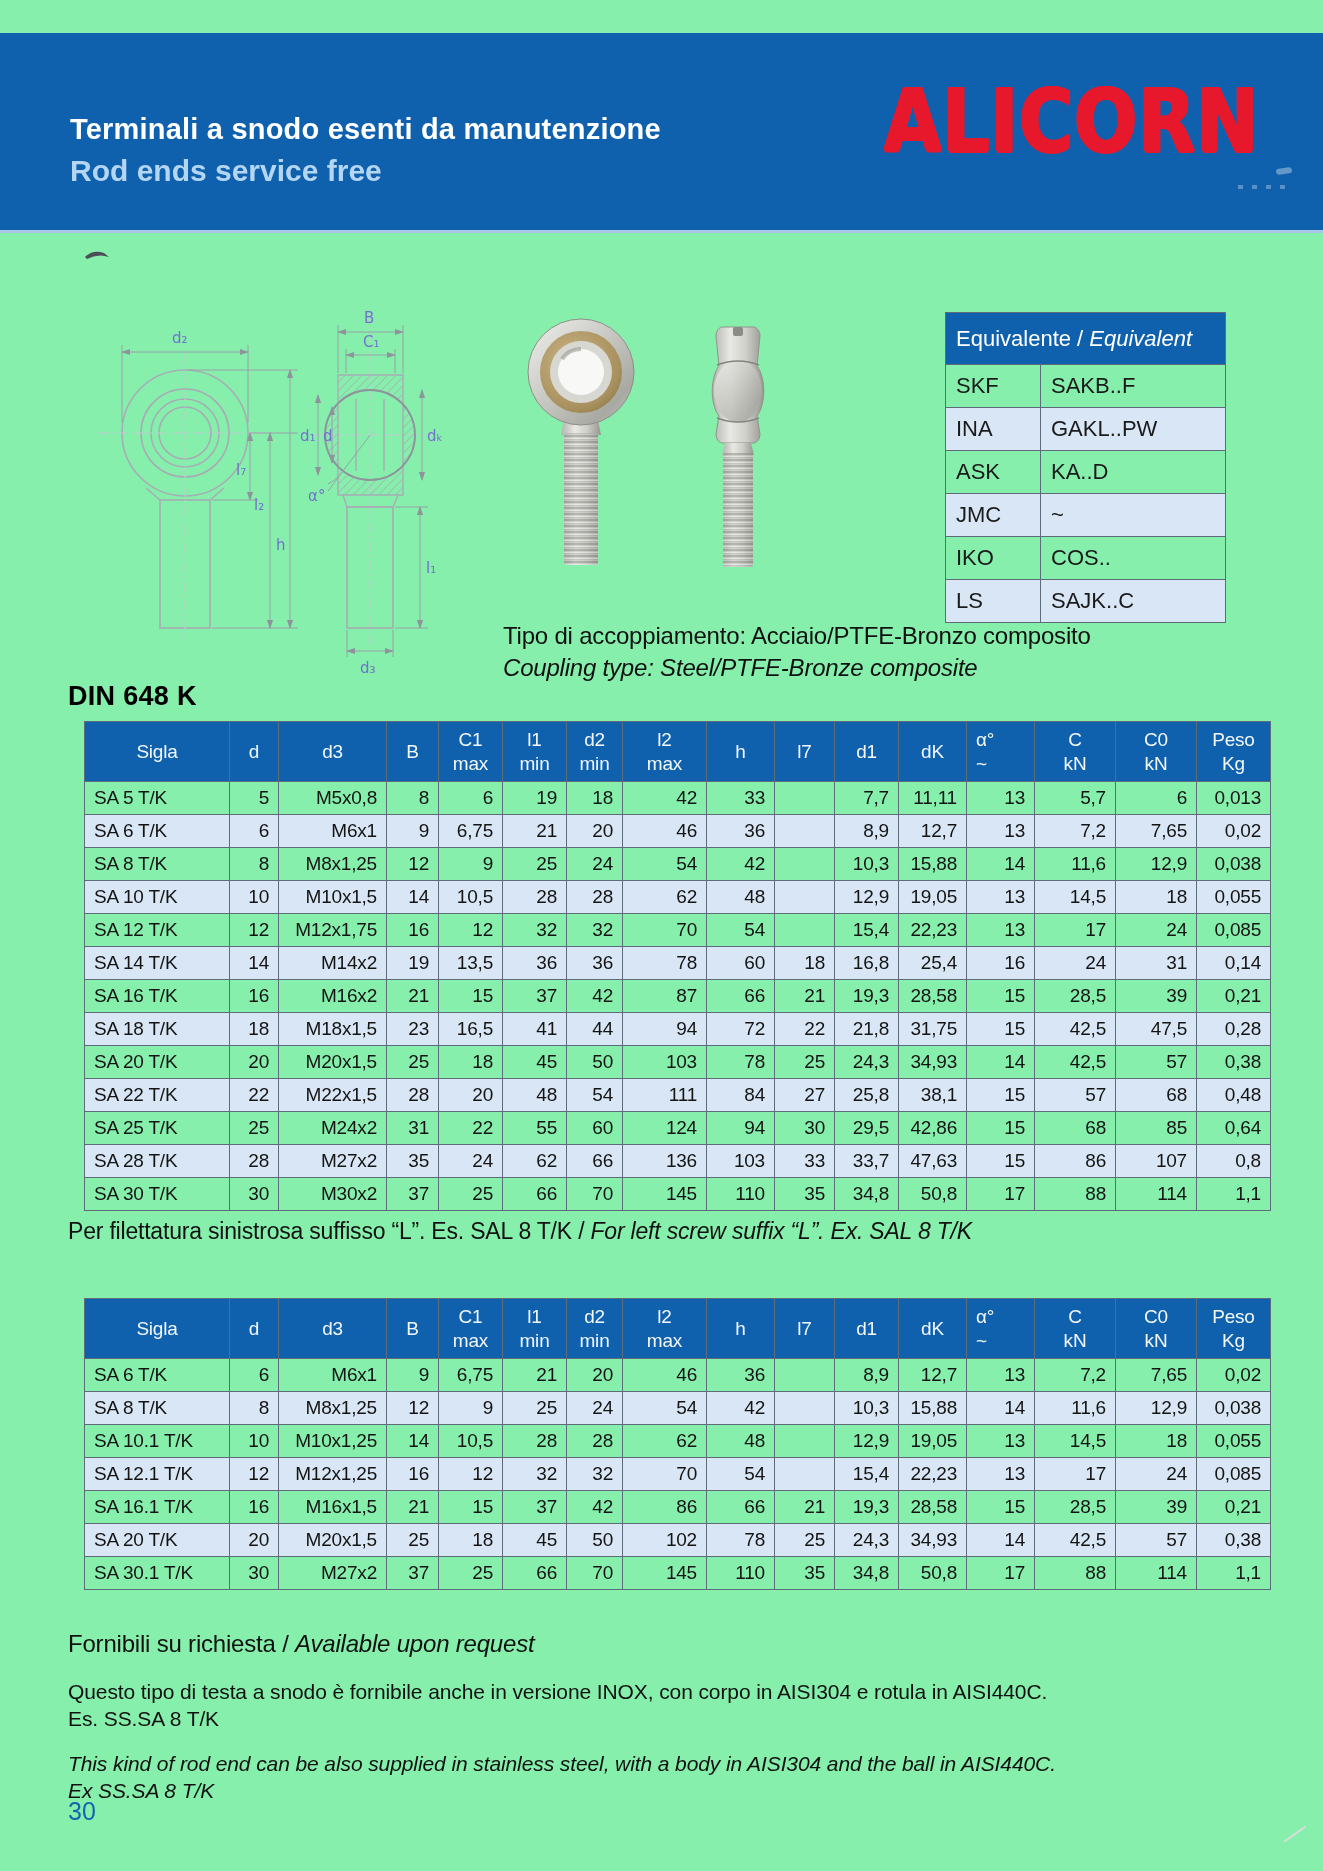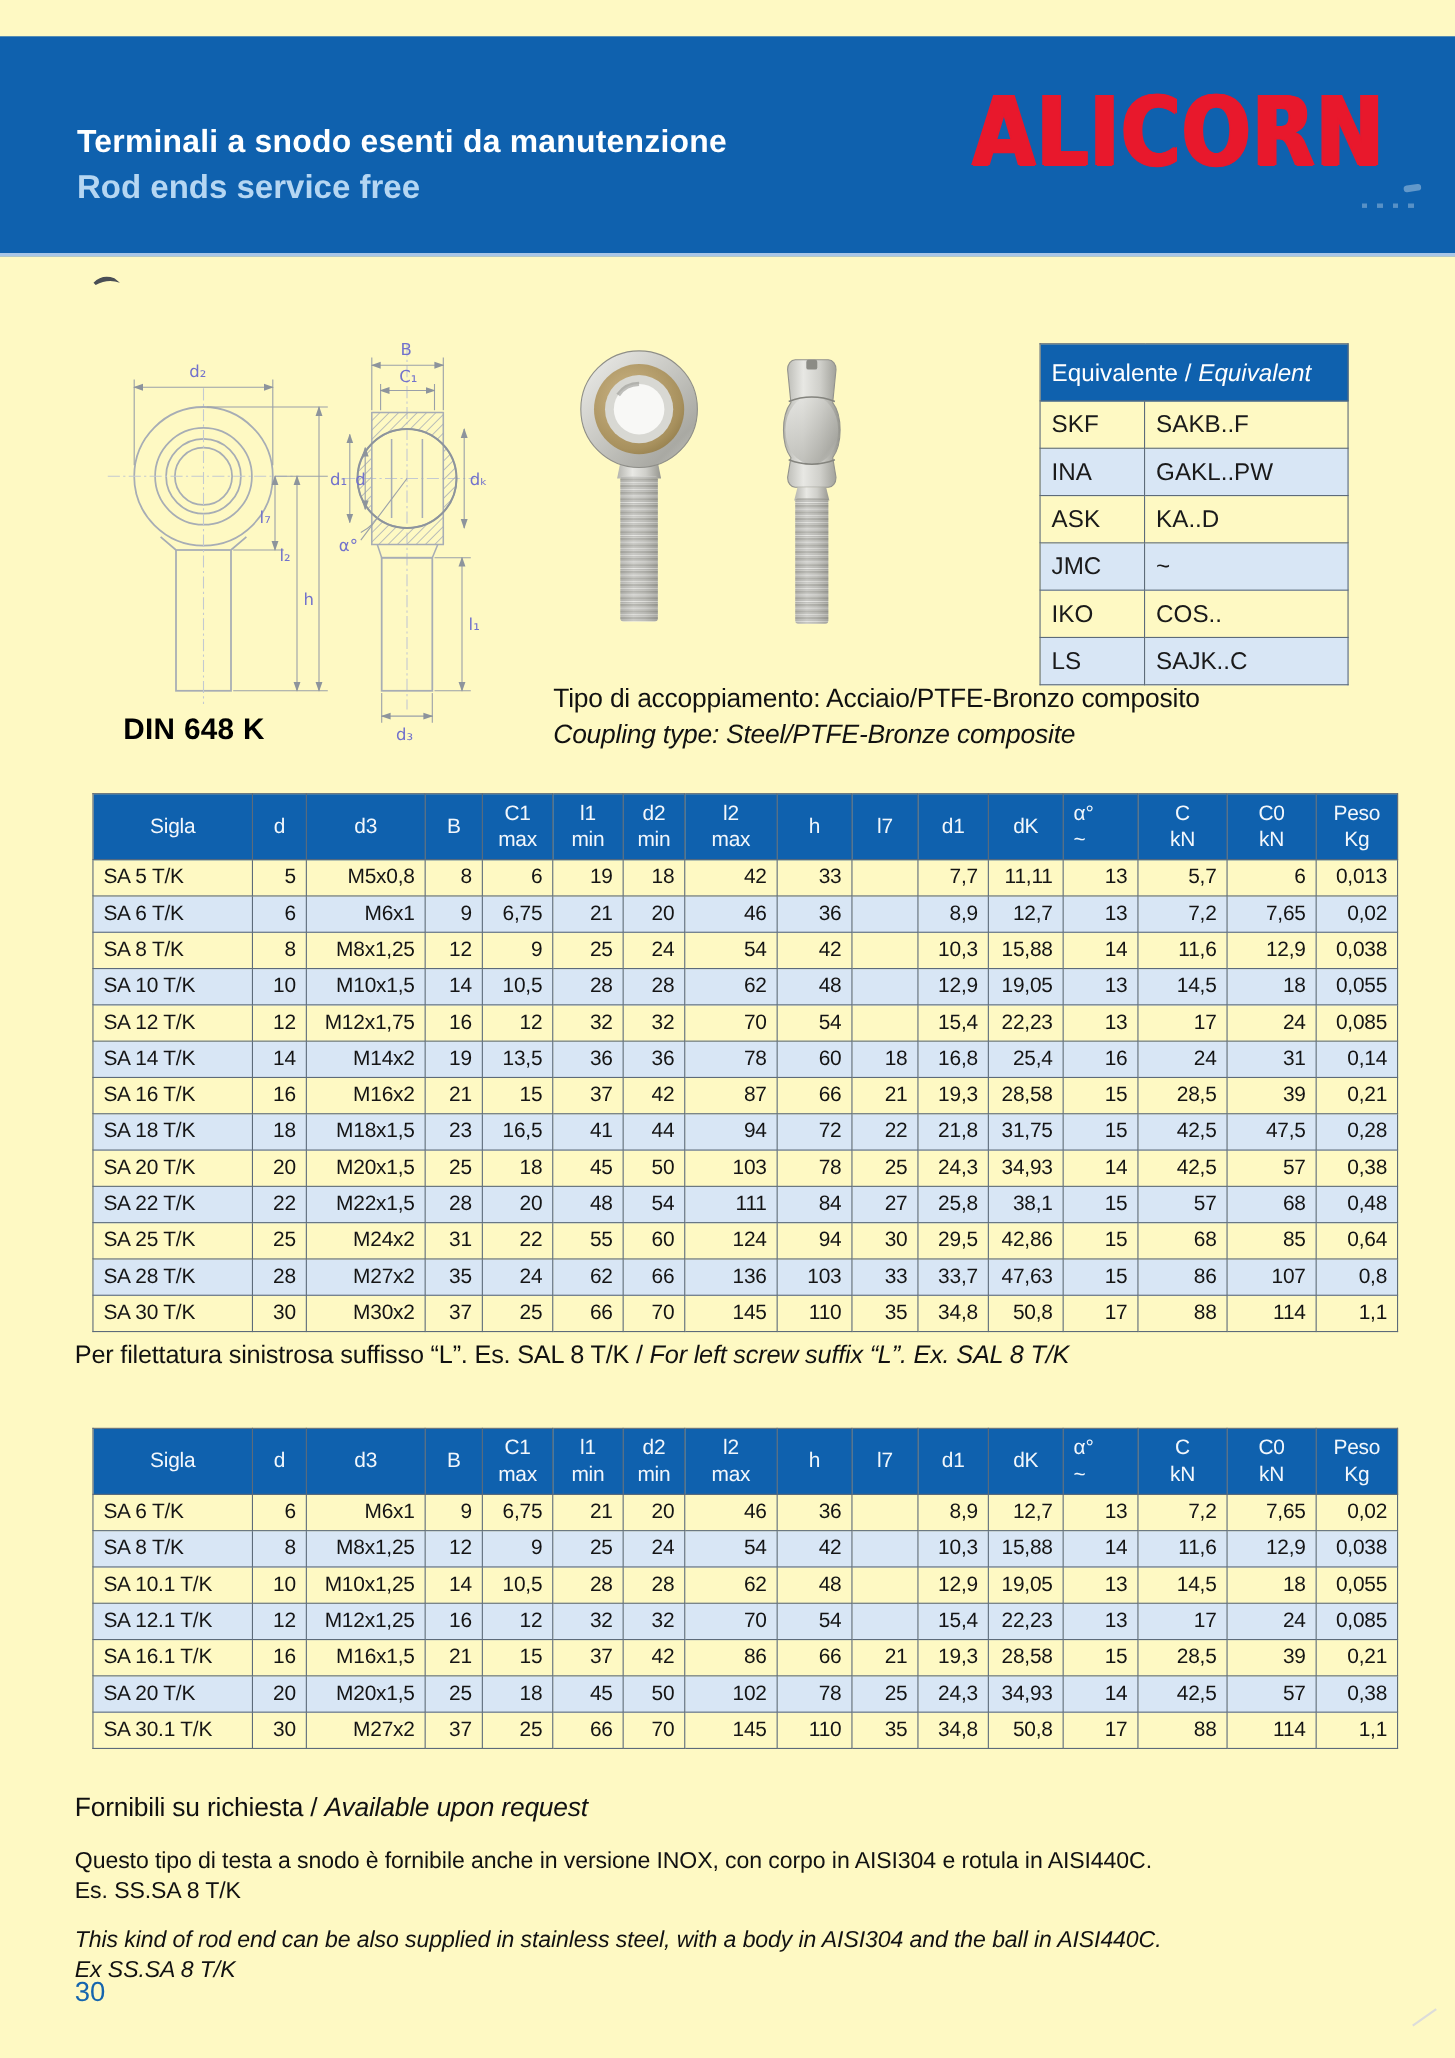--- a/index.html
+++ b/index.html
@@ -1,17 +1,17 @@
 <!DOCTYPE html>
 <html><head>
 <meta charset="utf-8">
 <style>
   * { margin:0; padding:0; box-sizing:border-box; }
   body { background:#ffffff; font-family:"Liberation Sans", sans-serif; }
-  .page { position:relative; width:1323px; height:1871px; background:#fef9c3; overflow:hidden; }
+  .page { position:relative; width:1323px; height:1871px; background:#86efac; overflow:hidden; }
 
   
   .band { position:absolute; left:0; top:33px; width:1323px; height:200px;
           background:#0f61ae; border-bottom:3px solid #a9c6e6; }
   .band-title { position:absolute; left:70px; top:80px; font-size:29px; font-weight:bold;
                 color:#ffffff; letter-spacing:0.2px; }
   .band-subtitle { position:absolute; left:70px; top:121px; font-size:30px; font-weight:bold;
                    color:#b5d6f2; }
   .logo { position:absolute; left:884px; top:45px; width:400px; height:90px;
           color:#e8182c; font-family:"DejaVu Sans", sans-serif; font-weight:bold;
@@ -245,21 +245,21 @@
           <td>SAJK..C</td>
         </tr>
       </tbody>
   </table>
 
   <div class="coupling">
     <div>Tipo di accoppiamento: Acciaio/PTFE-Bronzo composito</div>
     <div class="italic">Coupling type: Steel/PTFE-Bronze composite</div>
   </div>
 
-  <div class="section-title" style="top:648px;margin-left:44px;">DIN 648 K</div>
+  <div class="section-title" style="top:681px;">DIN 648 K</div>
   <table class="data-table" style="top:721px;">
     <colgroup>
       <col style="width:145px">
         <col style="width:49px">
         <col style="width:108px">
         <col style="width:52px">
       <col style="width:64px">
         <col style="width:64px">
         <col style="width:56px">
         <col style="width:84px">

